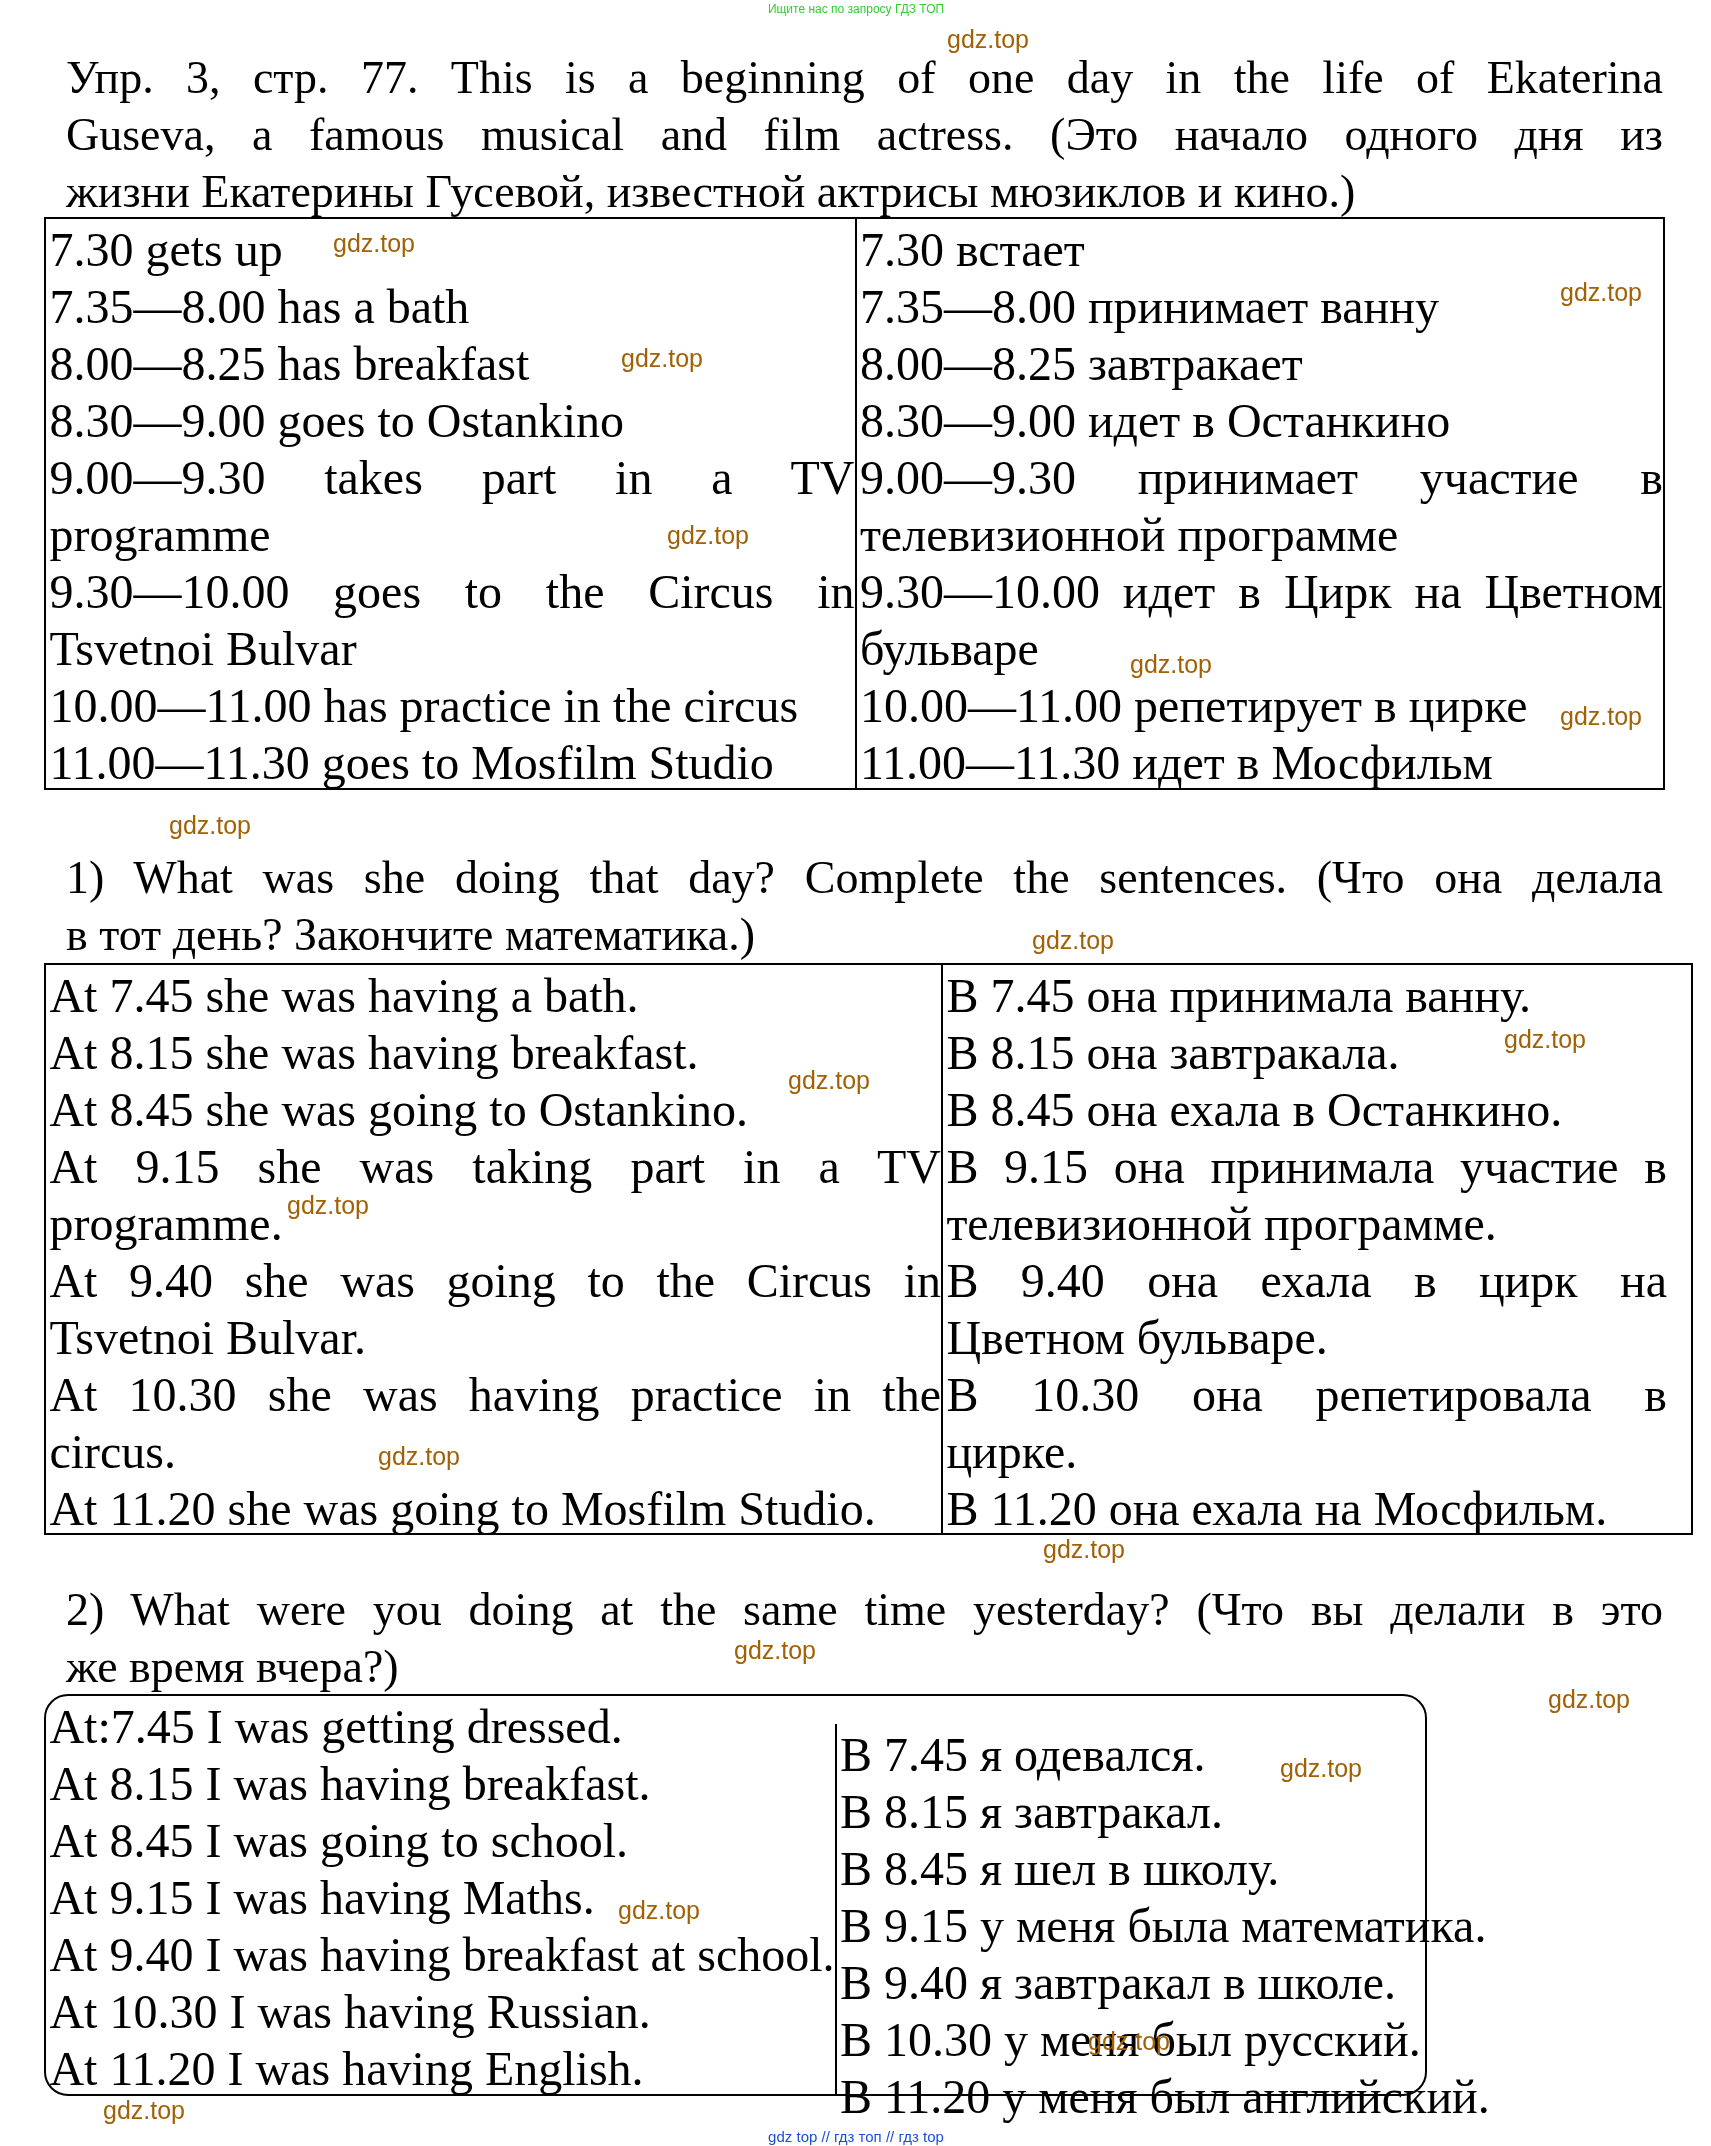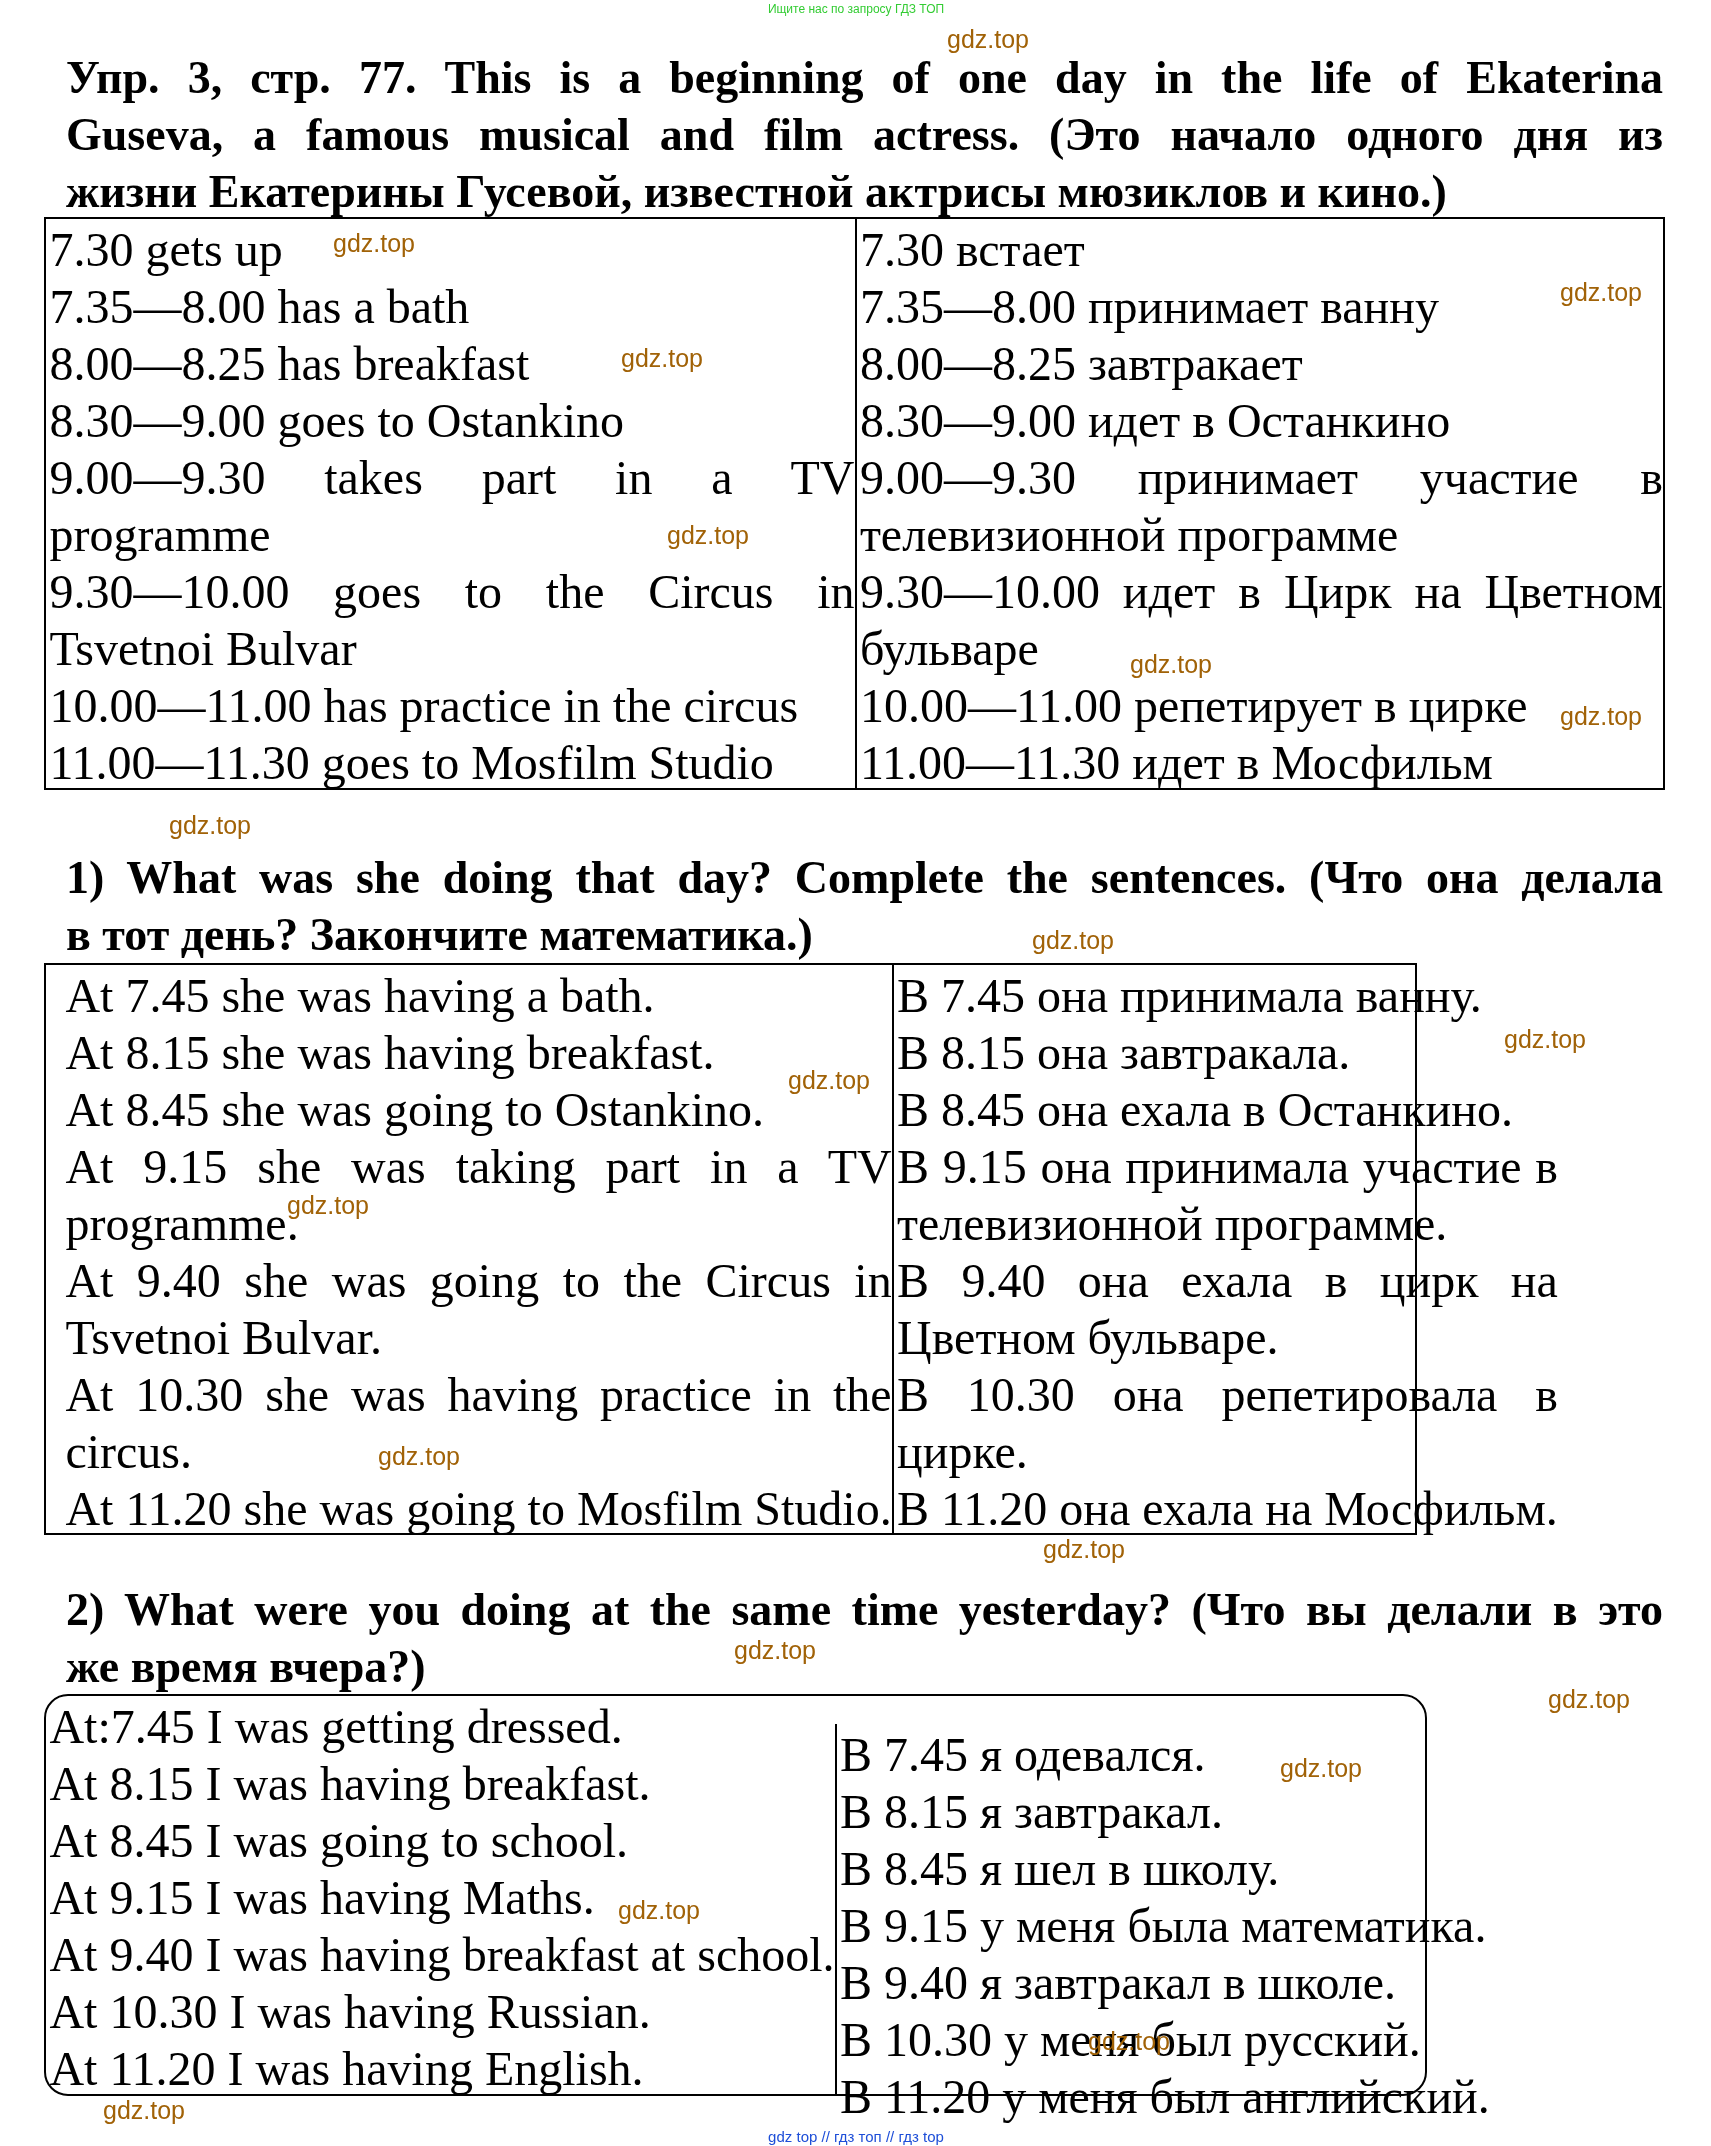--- a/index.html
+++ b/index.html
@@ -2,21 +2,21 @@
 <html style="font-size:13.5px"><head>
 <meta charset="utf-8">
 <style>
   html, body { margin:0; padding:0; background:#ffffff; }
   body { width:1712px; height:2146px; position:relative; overflow:hidden; color:#000; }
   .serif { font-family: "Liberation Serif", "DejaVu Serif", serif; }
   .sans { font-family: "Liberation Sans", "DejaVu Sans", sans-serif; }
   .top-banner { position:absolute; left:0; width:1712px; top:1.7px; text-align:center; font-size:12px; color:#33cc33; }
   .footer { position:absolute; left:0; width:1712px; top:2128px; text-align:center; font-size:15px; color:#1d4ed8; }
   .wm { position:absolute; font-size:25px; color:#a16207; white-space:nowrap; }
-  .heading { position:absolute; left:66px; width:1597px; font-weight:bold; font-size:46px; line-height:57px; text-align:justify; }
+  .heading { position:absolute; left:66px; width:1597px; font-weight:normal; font-size:46px; line-height:57px; text-align:justify; }
   .table { position:absolute; border:2.5px solid #000; box-sizing:border-box; display:flex; }
   .col { box-sizing:border-box; padding:1.7px 0 0 3.4px; font-size:48px; line-height:57px; text-align:justify; }
   .col + .col { border-left:2.5px solid #000; }
   .line { display:block; text-align:justify; text-align-last:left; white-space:nowrap; }
   .line.just { text-align-last:justify; white-space:normal; }
 </style>
 </head>
 <body>
 
 <div class="top-banner sans">Ищите нас по запросу ГДЗ ТОП</div>
@@ -52,21 +52,21 @@
       <span class="line">10.00—11.00 репетирует в цирке</span>
       <span class="line">11.00—11.30 идет в Мосфильм</span>
     </div>
 </div>
 
 <div class="heading serif" style="top:849px;">
   <span class="line just">1) What was she doing that day? Complete the sentences. (Что она делала</span>
   <span class="line">в тот день? Закончите математика.)</span>
 </div>
 
-<div class="table serif" style="left:44px; top:963px; width:1373px; height:572px;padding-left:16px;">
+<div class="table serif" style="left:44px; top:963px; width:1649px; height:572px;">
   <div class="col" style="width:895px;">
       <span class="line">At 7.45 she was having a bath.</span>
       <span class="line">At 8.15 she was having breakfast.</span>
       <span class="line">At 8.45 she was going to Ostankino.</span>
       <span class="line just">At 9.15 she was taking part in a TV</span>
       <span class="line">programme.</span>
       <span class="line just">At 9.40 she was going to the Circus in</span>
       <span class="line">Tsvetnoi Bulvar.</span>
       <span class="line just">At 10.30 she was having practice in the</span>
       <span class="line">circus.</span>

